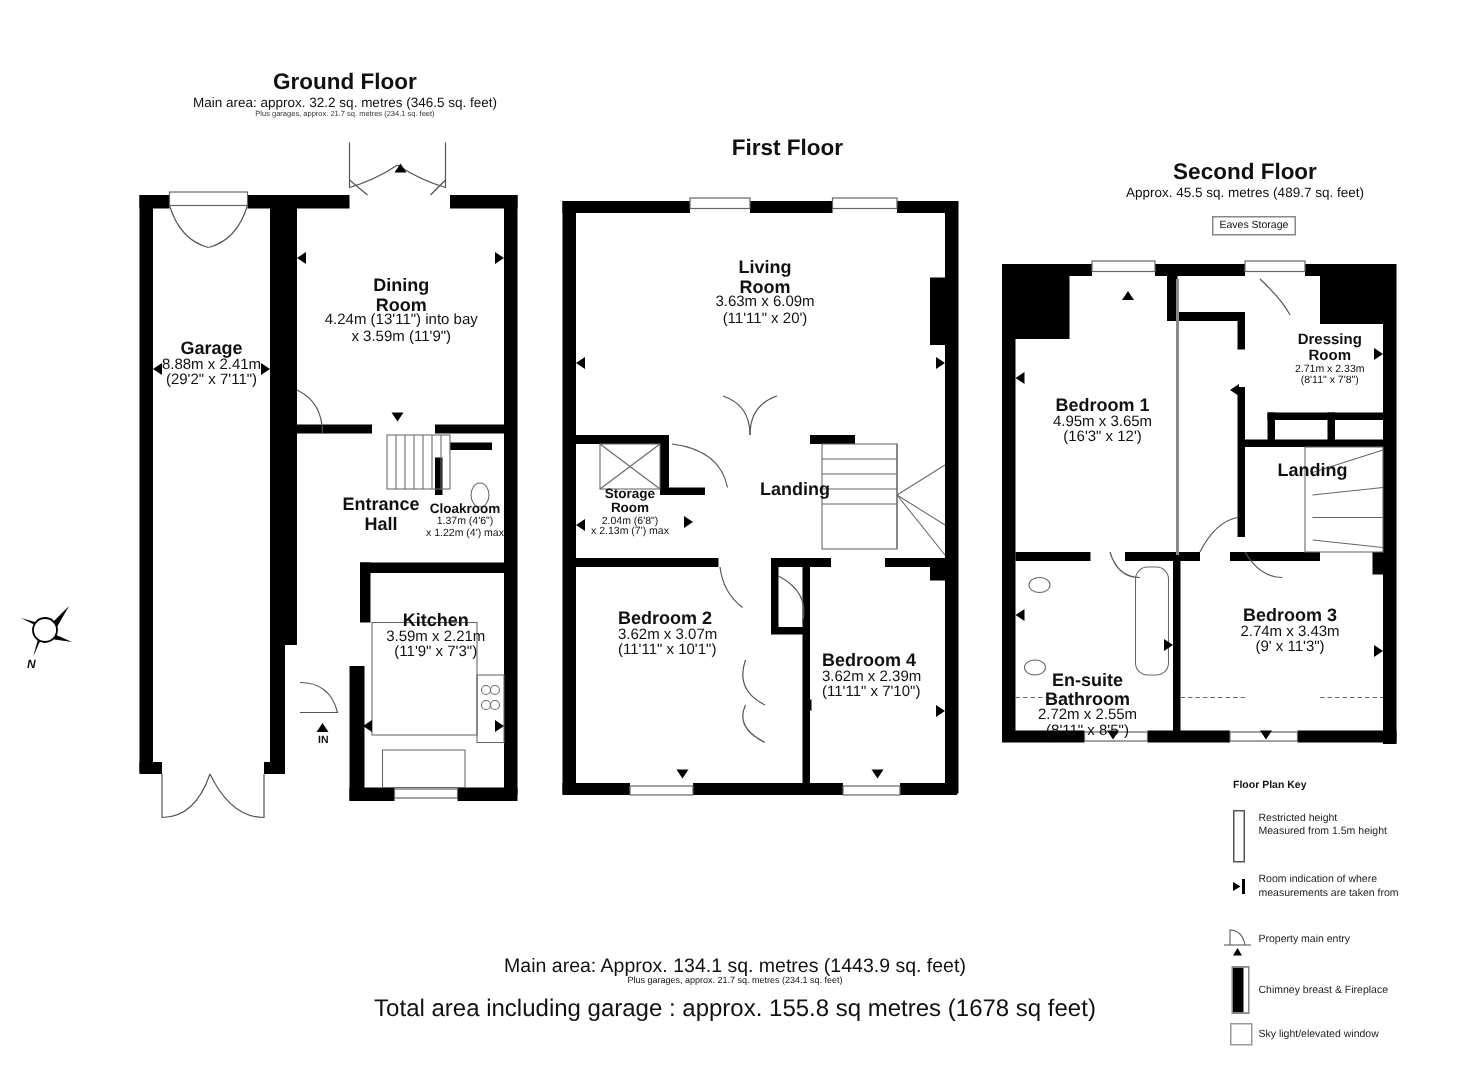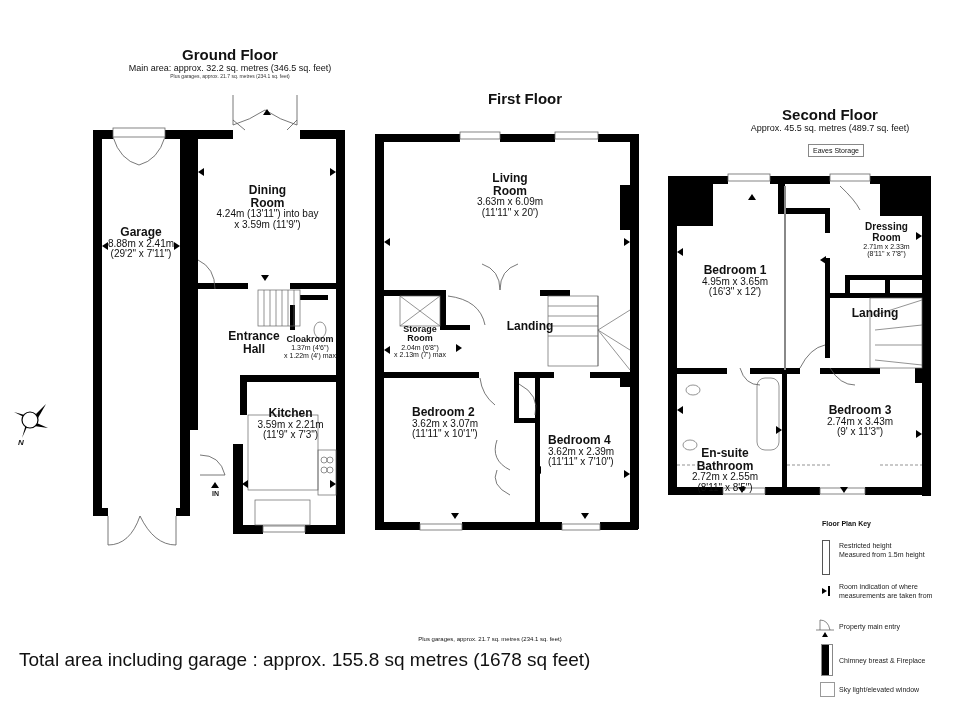--- a/index.html
+++ b/index.html
@@ -11,21 +11,21 @@
   .room{position:absolute;text-align:center;line-height:1.05;}
   .room .name{font-weight:bold;font-size:12px;}
   .room .dim{font-size:10px;}
   .room.small .name{font-size:9px;}
   .room.small .dim{font-size:7px;}
   svg{position:absolute;left:0;top:0;}
   .key-title{font-weight:bold;font-size:7px;}
   .key-text{font-size:7px;line-height:1.25;color:#222;}
   .foot-main{font-size:13px;text-align:center;white-space:nowrap;}
   .foot-sub{font-size:6px;text-align:center;white-space:nowrap;}
-  .foot-total{font-size:19px;white-space:nowrap;margin-left:19px;}
+  .foot-total{font-size:16px;text-align:center;white-space:nowrap;}
   .foot-note{font-size:8.5px;text-align:center;white-space:nowrap;}
   .eaves{border:1px solid #888;font-size:7px;padding:2px 4px;background:#fff;white-space:nowrap;}
 </style>
 </head>
 <body>
 
 <svg width="980" height="712" viewBox="0 0 980 712">
   <g fill="#000" stroke="none">
 
     <rect x="93" y="130" width="9" height="385"></rect>
@@ -340,15 +340,16 @@
   <div class="abs key-text" style="left:17px;top:137px;">
     <div>Chimney breast &amp; Fireplace</div>
   </div>
   <div class="abs" style="left:-2px;top:162px;width:13px;height:13px;border:1px solid #999;"></div>
   <div class="abs key-text" style="left:17px;top:166px;">
     <div>Sky light/elevated window</div>
   </div>
 </div>
 
 <div class="abs" style="left:0;top:636px;width:980px;">
+  <div class="foot-main">Main area: Approx. 134.1 sq. metres (1443.9 sq. feet)</div>
   <div class="foot-sub">Plus garages, approx. 21.7 sq. metres (234.1 sq. feet)</div>
   <div class="foot-total" style="margin-top:7px;">Total area including garage : approx. 155.8 sq metres (1678 sq feet)</div>
 </div>
 
 </body></html>

